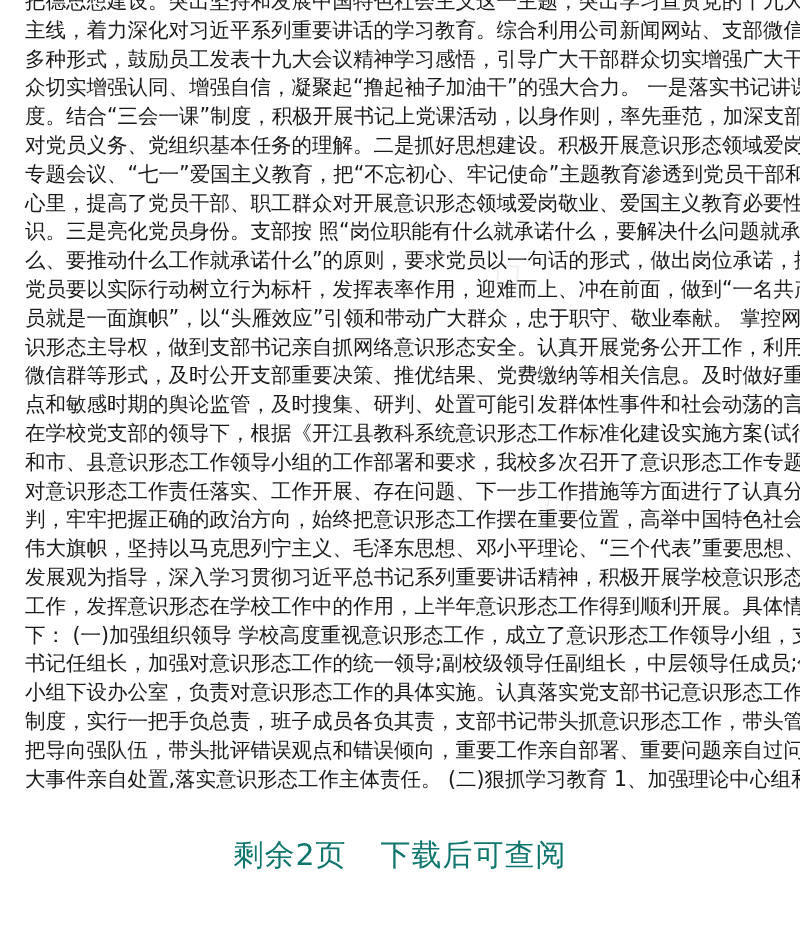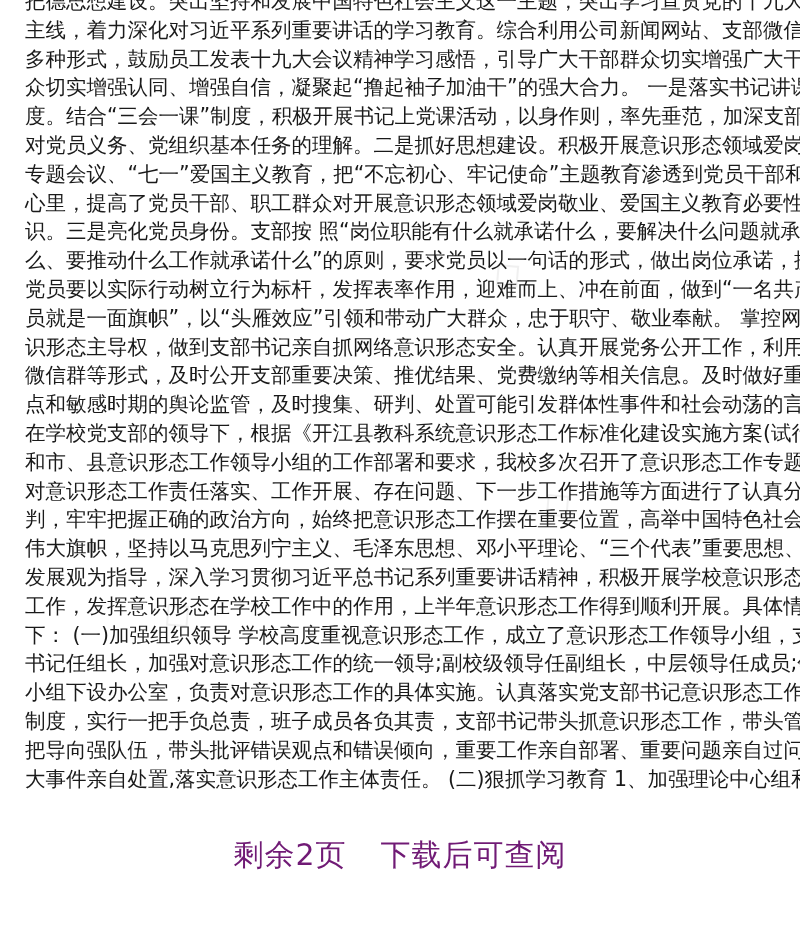--- a/index.html
+++ b/index.html
@@ -18,21 +18,21 @@
     position: absolute; color: rgba(0,0,0,0.06);
     font-family: "DejaVu Sans", sans-serif; font-size: 40px;
     transform: rotate(-40deg); pointer-events: none;
   }
   .footer {
     position: absolute; left: 0; top: 800px; width: 800px; height: 129px;
     display: flex; justify-content: center; align-items: center;
   }
   .footer-text {
     font-family: "DejaVu Sans", "Liberation Sans", sans-serif;
-    font-size: 30px; color: #701a75; letter-spacing: 1px; margin-top: -18px; text-align: right;
+    font-size: 30px; color: #0f766e; letter-spacing: 1px; margin-top: -18px; text-align: right;
   }
   .footer-text .gap { display: inline-block; width: 34px; }
 </style>
 </head>
 <body>
 
 <div class="doc">
   <div class="body-text">
     <span class="line">把德思想建设。突出坚持和发展中国特色社会主义这一主题，突出学习宣贯党的十九大这条</span>
     <span class="line">主线，着力深化对习近平系列重要讲话的学习教育。综合利用公司新闻网站、支部微信群等</span>

